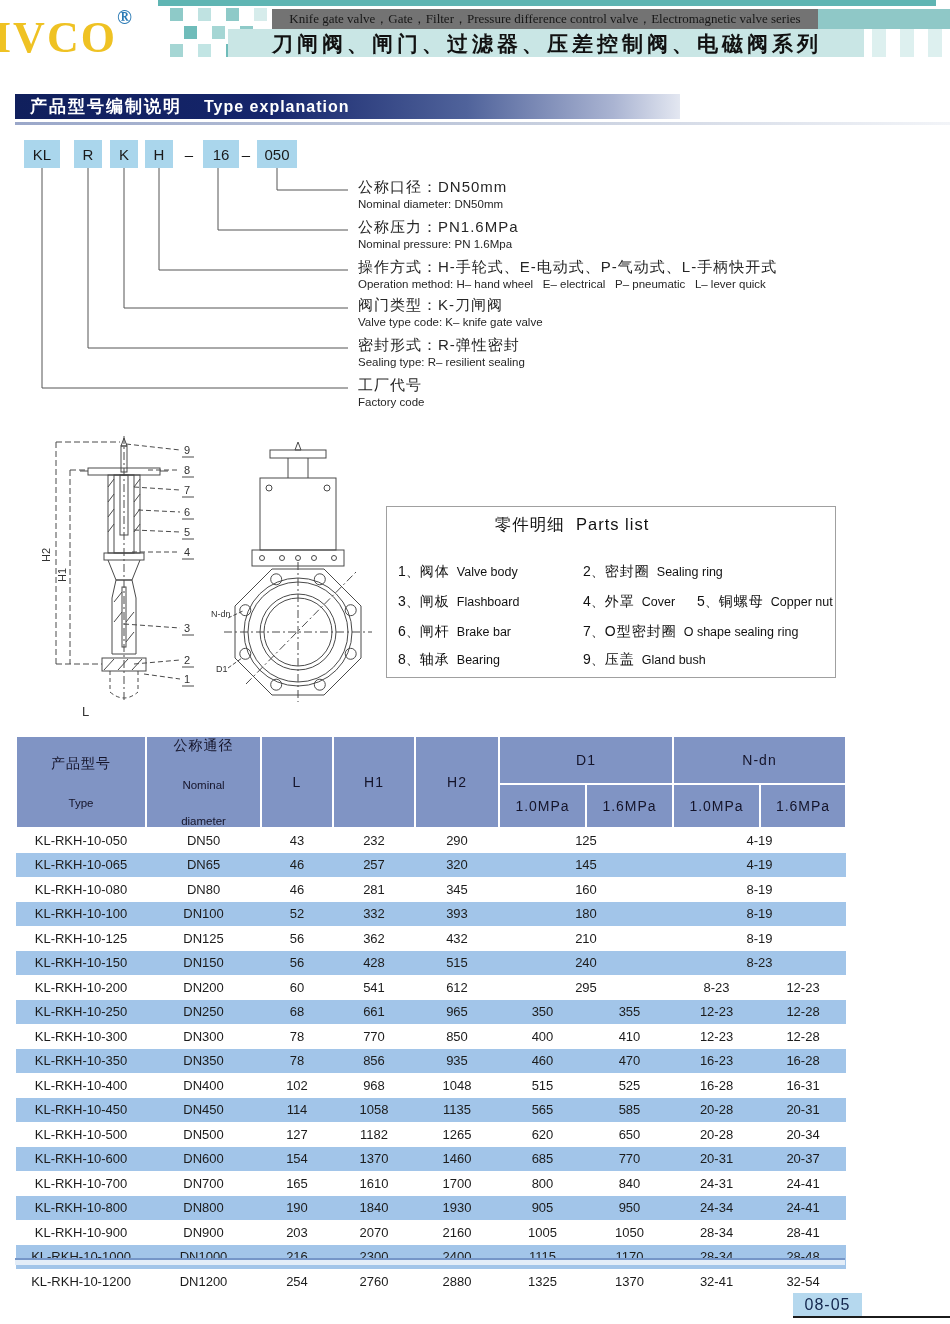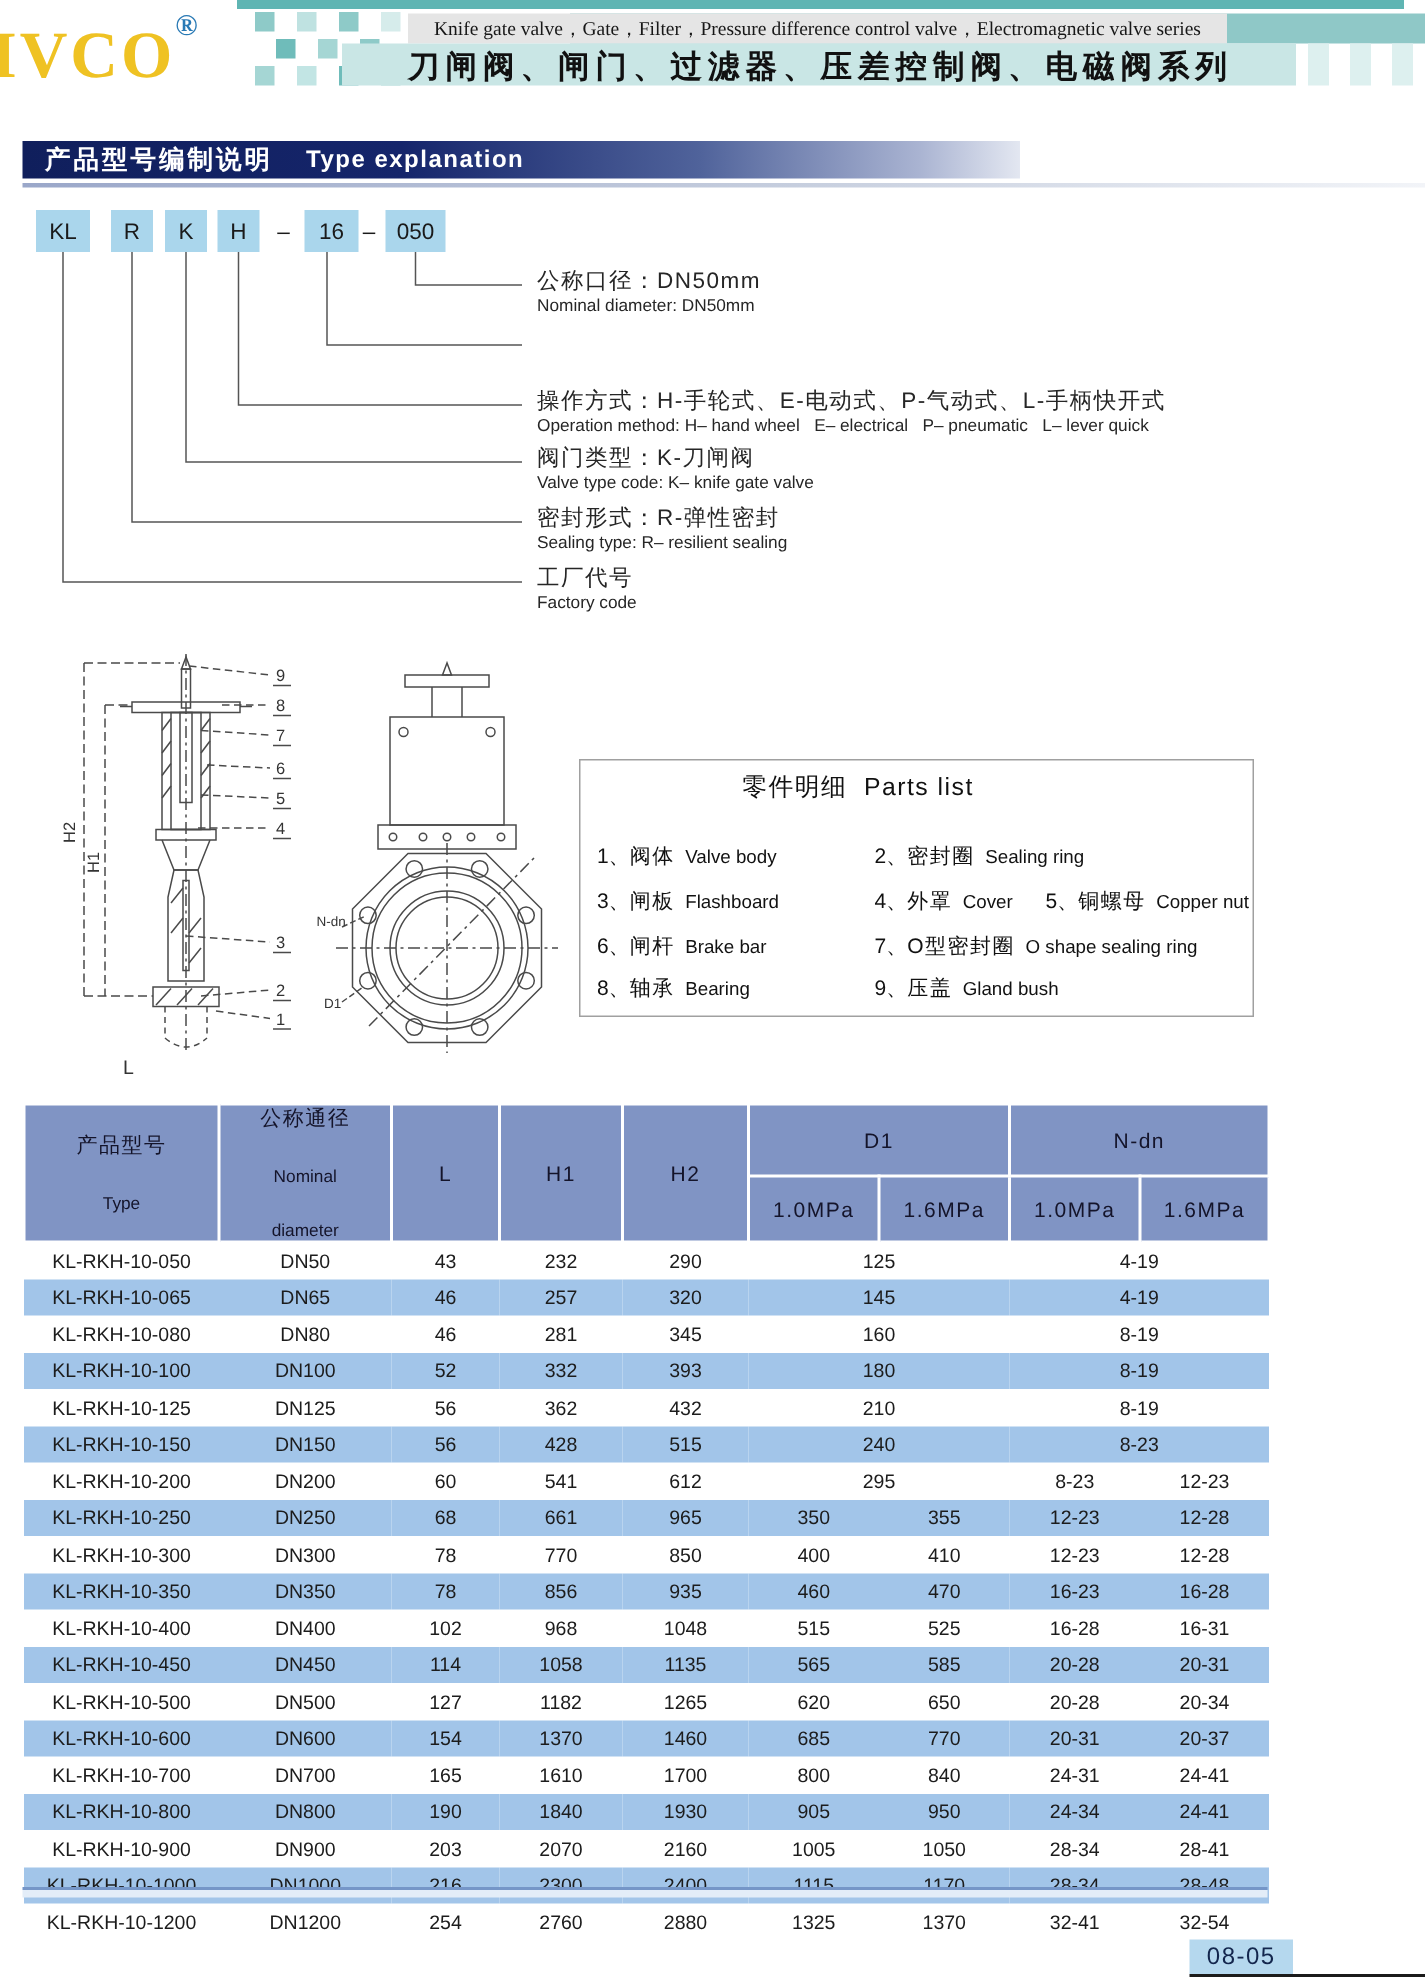--- a/index.html
+++ b/index.html
@@ -6,21 +6,21 @@
   html,body { background:#ffffff; }
   body { font-family:"Liberation Sans", sans-serif; color:#1c1c1c; }
   .page { position:relative; width:950px; height:1324px; background:#fff; overflow:hidden; }
 
   
   .topbar { position:absolute; left:158px; top:0; width:778px; height:6px; background:#5fb5b3; }
   .logo { position:absolute; left:-6px; top:6px; font-family:"Liberation Serif", serif;
           font-weight:bold; font-size:44px; color:#efc223; letter-spacing:2px; }
   .logo .reg { font-size:20px; color:#2a7ab5; vertical-align:28px; letter-spacing:0; }
   .band-en-teal { position:absolute; left:380px; top:9px; width:570px; height:20px; background:#8fc8c7; }
-  .band-en-white { position:absolute; left:272px; top:9px; width:546px; height:20px; background:#e5e5e5;
+  .band-en-white { position:absolute; left:272px; top:9px; width:546px; height:20px; background:#737373;
           display:flex; align-items:center; justify-content:center; }
   .series-en { font-family:"Liberation Serif", serif; font-size:13px; color:#171717; white-space:nowrap; }
   .band-cn { position:absolute; left:228px; top:29px; width:636px; height:28px; background:#c9e6e5; }
   .series-cn { position:absolute; left:272px; top:30px; width:580px; font-size:21px; font-weight:bold;
           font-family:"Liberation Serif", serif; color:#111; letter-spacing:4px; white-space:nowrap; }
   .stripe { position:absolute; top:29px; height:28px; width:14px; background:#ddf0ef; }
   .sq { position:absolute; width:13px; height:13px; }
 
   
   .banner { position:absolute; left:15px; top:94px; width:665px; height:25px;
@@ -122,20 +122,24 @@
       <polyline points="159,38 159,140 348,140"></polyline>
       <polyline points="124,38 124,178 348,178"></polyline>
       <polyline points="88,38 88,218 348,218"></polyline>
       <polyline points="42,38 42,258 348,258"></polyline>
     </g>
   </svg>
 
   <div class="tlabel" style="top:178px">
     <div class="tl-cn">公称口径：DN50mm</div>
     <div class="tl-en">Nominal diameter: DN50mm</div>
+  </div>
+  <div class="tlabel" style="top:218px">
+    <div class="tl-cn">公称压力：PN1.6MPa</div>
+    <div class="tl-en">Nominal pressure: PN 1.6Mpa</div>
   </div>
   <div class="tlabel" style="top:258px">
     <div class="tl-cn">操作方式：H-手轮式、E-电动式、P-气动式、L-手柄快开式</div>
     <div class="tl-en">Operation method: H– hand wheel   E– electrical   P– pneumatic   L– lever quick</div>
   </div>
   <div class="tlabel" style="top:296px">
     <div class="tl-cn">阀门类型：K-刀闸阀</div>
     <div class="tl-en">Valve type code: K– knife gate valve</div>
   </div>
   <div class="tlabel" style="top:336px">

